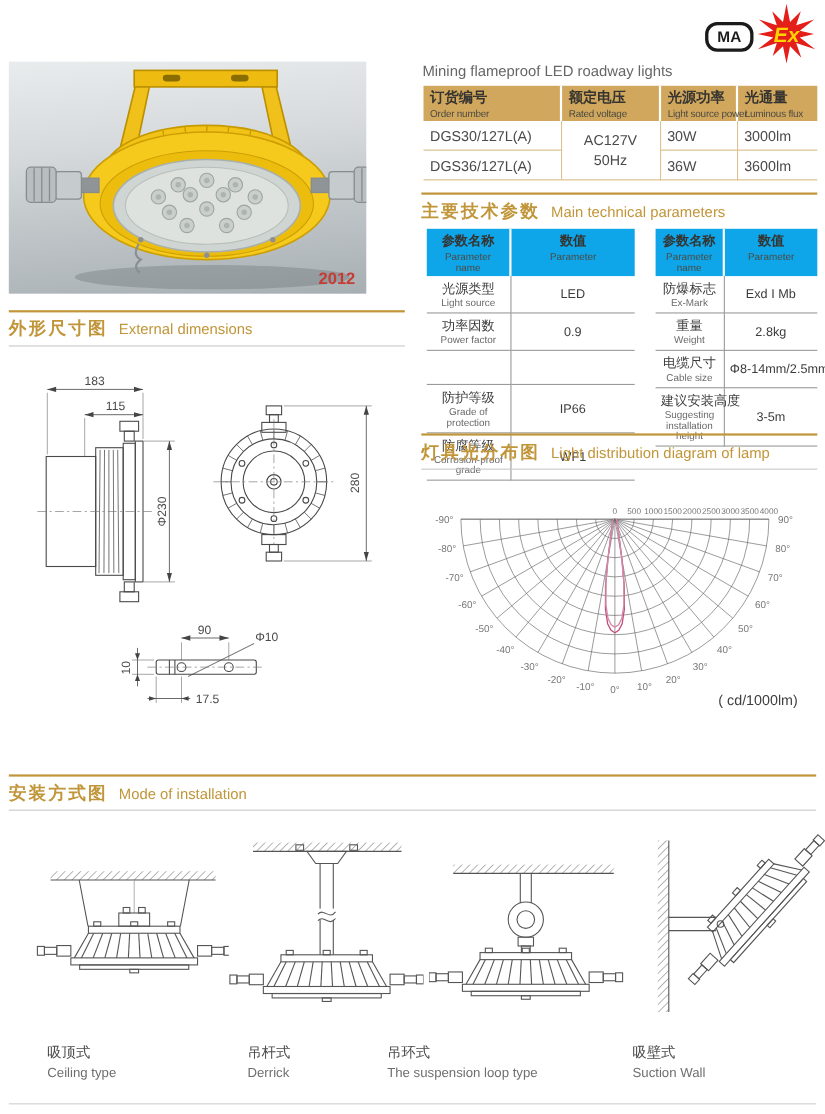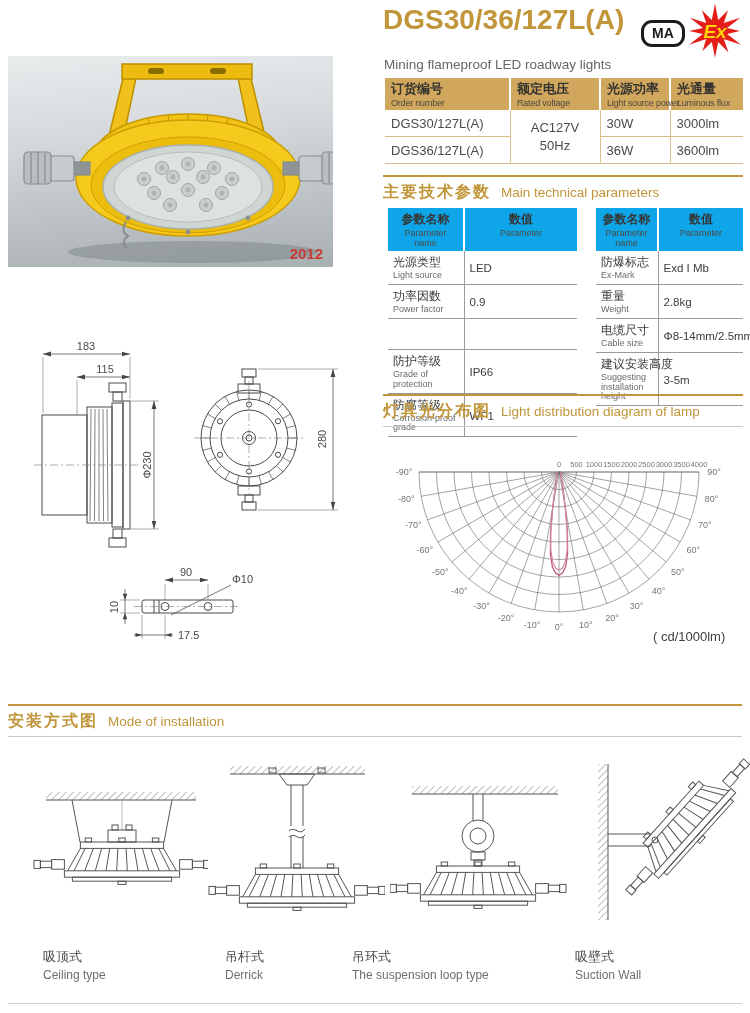--- a/index.html
+++ b/index.html
@@ -32,21 +32,21 @@
   .order-table td.vc{text-align:center;vertical-align:middle;line-height:1.35;}
 
   
   .tech{position:absolute;top:208px;}
   #tech-left{left:388px;width:189px;}
   #tech-right{left:596px;width:147px;}
   .tech th{background:#0ea5e9;text-align:center;padding:3px 5px;vertical-align:top;}
   .tech th.nameh{border-right:2px solid #fff;}
   .tech .thcn{font-size:12px;font-weight:bold;color:#363430;}
   .tech .then{font-size:9px;font-weight:normal;color:#4d4a42;}
-  .tech td{border-bottom:1px solid #9a9a9a;padding:3px 5px;vertical-align:middle;}
+  .tech td{border-bottom:1px solid #9a9a9a;padding:3px 5px;vertical-align:middle;text-align:center;}
   .tech td.pname{border-right:1px solid #9a9a9a;}
   .pcn{font-size:12px;color:#3c3c3c;white-space:nowrap;}
   .pen{font-size:9px;color:#6a6a6a;line-height:1.1;}
   .pvaltxt{font-size:11.5px;color:#3c3c3c;white-space:nowrap;}
   .emptyrow td{height:24px;}
 
   
   .sect{position:absolute;}
   .sect .rule{height:2px;background:#C19539;}
   .sect .trow{padding:5px 0 4px 0;}
@@ -73,21 +73,20 @@
   .cap{position:absolute;top:948px;text-align:left;}
   .ccn{font-size:13px;color:#4a4a4a;}
   .cen{font-size:12px;color:#6e6e6e;margin-top:2px;}
   .endline{position:absolute;left:8px;right:8px;top:1003px;height:1px;background:#cfcfcf;}
 </style>
 </head>
 <body>
 
 <div class="page">
 
-  <div class="model">DGS30/36/127L(A)</div>
   <div class="suben">Mining flameproof LED roadway lights</div>
   <div class="ma"><span>MA</span></div>
   <svg class="exsvg" width="64" height="58" viewBox="0 0 64 58">
     <polygon id="ex-star" fill="#E41E18" points="32.0,1.4 35.2,17.9 45.0,8.3 40.8,20.9 57.1,15.7 44.1,26.0 57.0,29.0 44.1,32.0 58.0,42.8 40.8,37.1 45.5,50.5 35.2,40.1 32.0,55.7 28.8,40.1 19.5,48.9 23.2,37.1 6.0,42.8 19.9,32.0 6.0,29.0 19.9,26.0 6.9,15.7 23.2,20.9 19.0,8.3 28.8,17.9"></polygon>
     <text x="32" y="36" font-size="19" font-weight="bold" font-style="italic" fill="#FFD400" text-anchor="middle">Ex</text>
   </svg>
 
   <div class="photo">
     <svg width="357" height="211" viewBox="0 0 357 211">
       <ellipse cx="185" cy="196" rx="125" ry="11" fill="rgba(60,70,75,0.22)"></ellipse>
@@ -314,20 +313,25 @@
         <tr>
       <td class="pname">
             <div class="pcn">建议安装高度</div>
             <div class="pen">Suggesting installation height</div>
           </td>
       <td><span class="pvaltxt">3-5m</span></td>
         </tr>
       </tbody>
   </table>
 
+  <div class="sect" style="left:8px;top:282px;width:360px;">
+    <div class="rule"></div>
+    <div class="trow"><span class="cnT">外形尺寸图</span><span class="enT">External dimensions</span></div>
+    <div class="sub"></div>
+  </div>
 
   <svg class="dims-svg" width="360" height="345" viewBox="0 0 360 345">
     <defs>
       <marker id="ae" markerWidth="9" markerHeight="6" refX="8.5" refY="3" orient="auto" markerUnits="userSpaceOnUse">
           <path d="M0,0.6 L8.5,3 L0,5.4 Z" fill="#444"></path>
         </marker>
       <marker id="as" markerWidth="9" markerHeight="6" refX="0.5" refY="3" orient="auto" markerUnits="userSpaceOnUse">
           <path d="M8.5,0.6 L0.5,3 L8.5,5.4 Z" fill="#444"></path>
         </marker>
     </defs>

